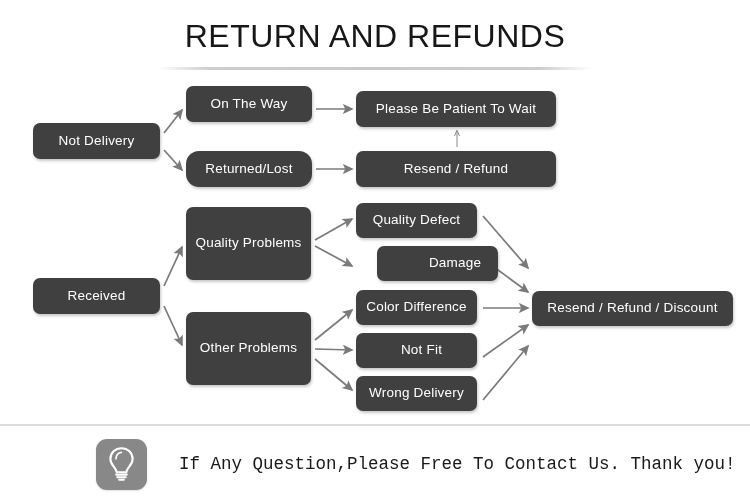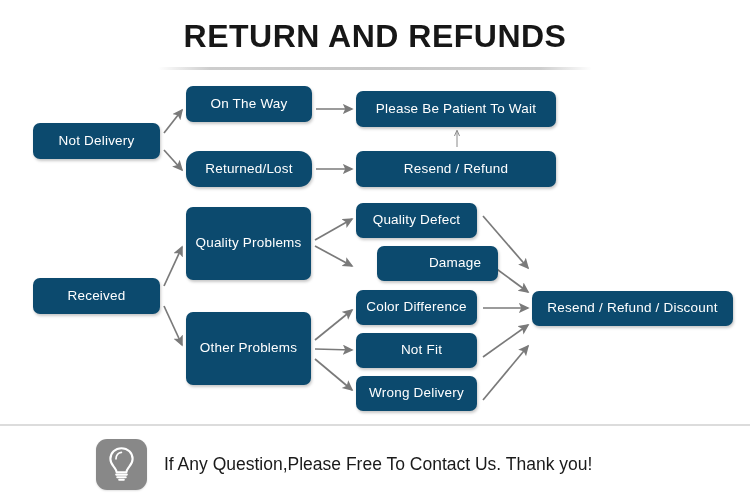--- a/index.html
+++ b/index.html
@@ -18,21 +18,21 @@
 
   
   #title {
     position: absolute;
     left: 0;
     top: 18px;
     width: 750px;
     text-align: center;
     font-family: "Liberation Sans", sans-serif;
     font-size: 32px;
-    font-weight: 700;
+    font-weight: 400;
     letter-spacing: 0.5px;
     color: #171717;
     white-space: nowrap;
   }
 
   #title-divider {
     position: absolute;
     left: 158px;
     top: 67px;
     width: 434px;
@@ -43,21 +43,21 @@
         rgba(200,200,200,1) 50%,
         rgba(205,205,205,1) 88%,
         rgba(222,222,222,0) 100%);
     border-radius: 2px;
   }
 
   
   .node {
     position: absolute;
     box-sizing: border-box;
-    background: #0c4a6e;
+    background: #404040;
     color: #ffffff;
     border-radius: 7px;
     display: flex;
     align-items: center;
     justify-content: center;
     text-align: center;
     font-family: "Liberation Sans", sans-serif;
     font-size: 13.5px;
     line-height: 1.2;
     letter-spacing: 0.2px;
@@ -98,22 +98,22 @@
     height: 51px;
     border-radius: 11px;
     background: #888888;
     display: flex;
     align-items: center;
     justify-content: center;
     flex: none;
     box-shadow: 0 1px 2px rgba(0,0,0,0.12);
   }
   #footer-text {
-    margin-left: 17px;
-    font-family: Liberation Sans, sans-serif;
+    margin-left: 32px;
+    font-family: Liberation Mono, monospace;
     font-size: 17.5px;
     color: #1a1a1a;
     white-space: nowrap;
   }
 </style>
 </head>
 <body>
 
 <div id="page">
 

